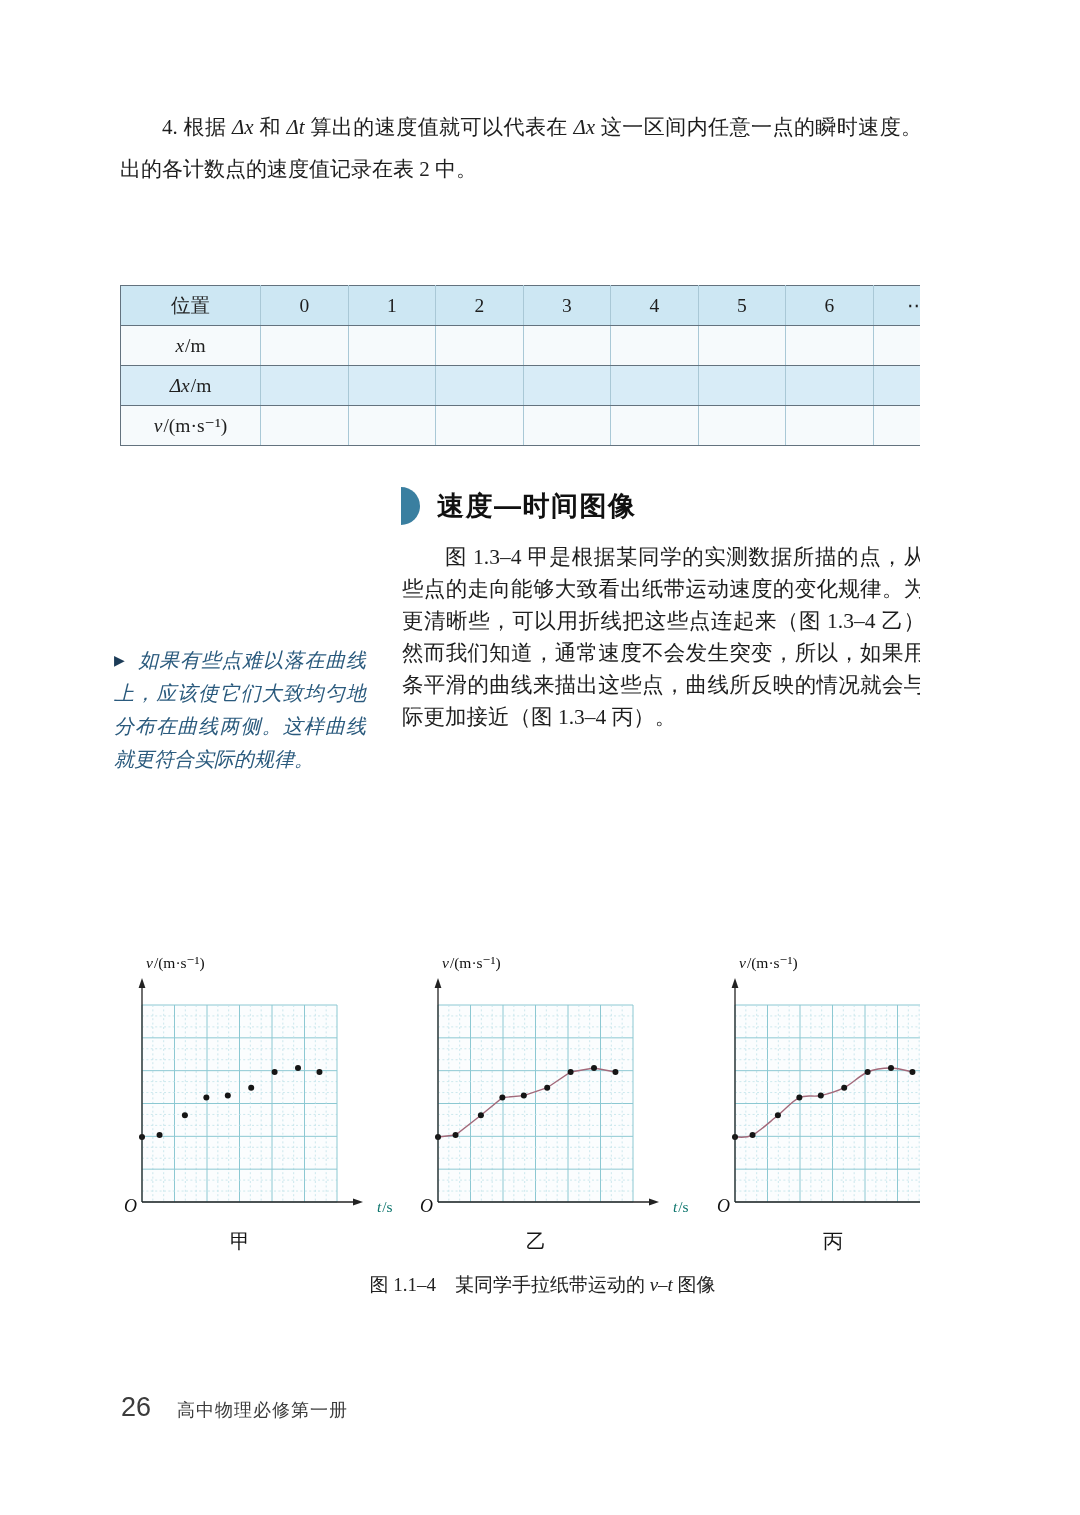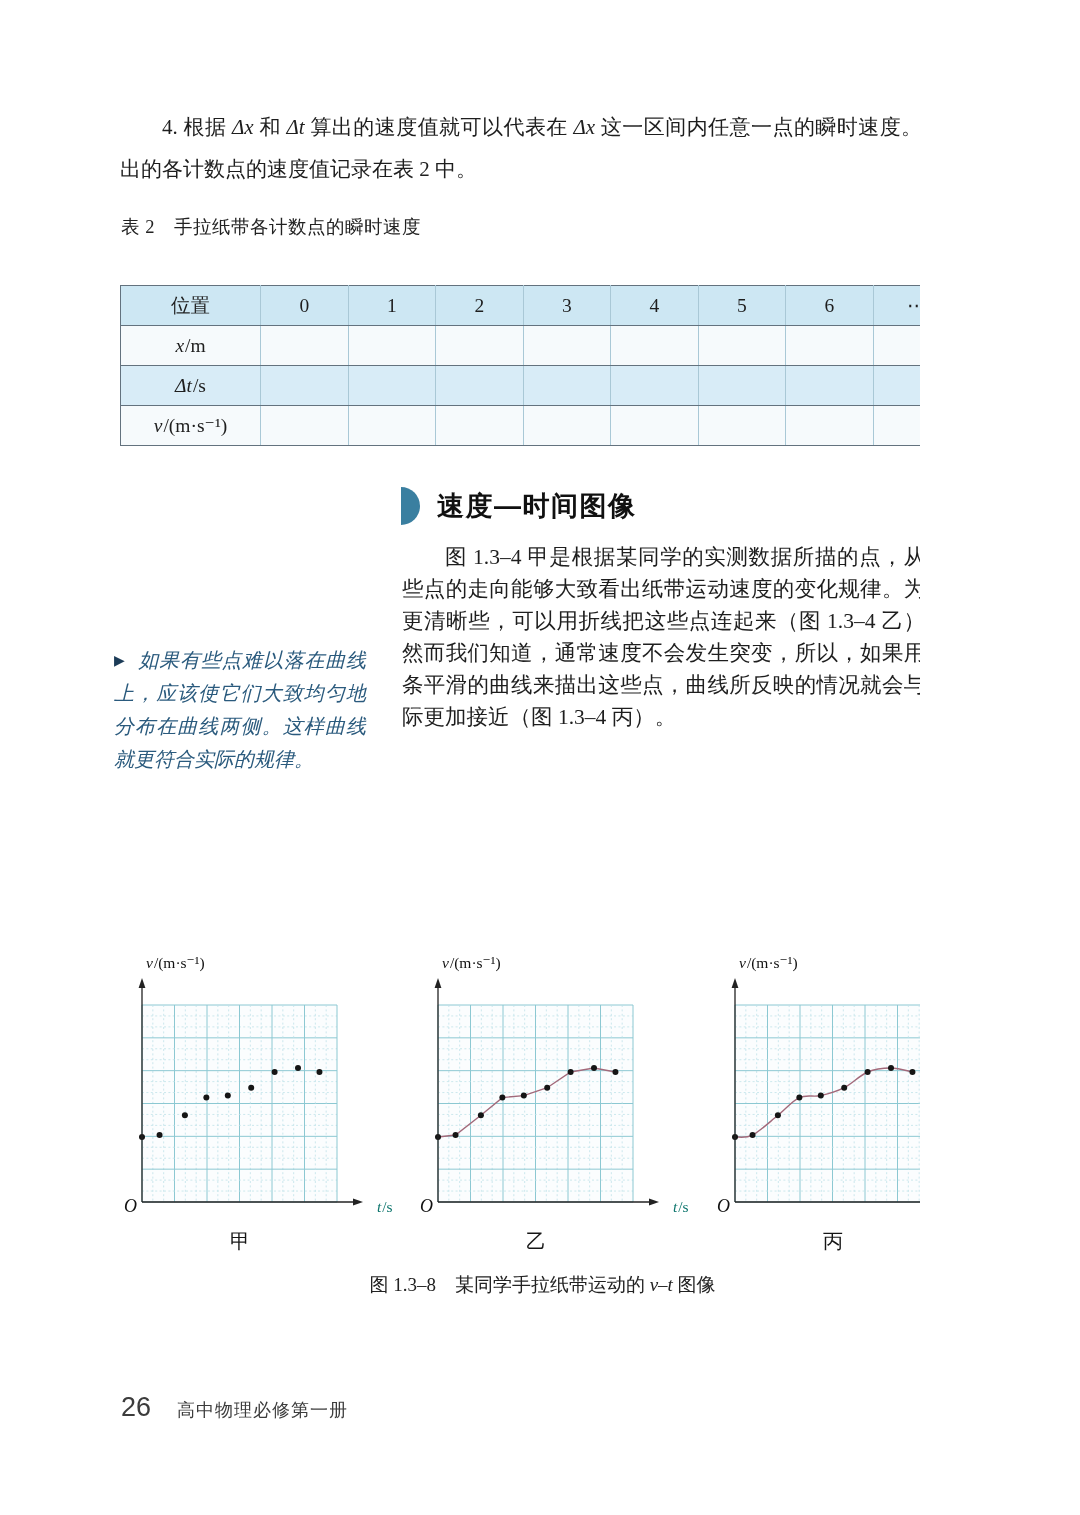--- a/index.html
+++ b/index.html
@@ -55,21 +55,20 @@
   .footer .num{font-size:27px;margin-right:26px;}
   .footer .title{font-size:18px;letter-spacing:1px;text-align:center;}
 </style>
 </head>
 <body>
 
 <div class="page">
 
   <div class="p-top"><span>4. 根据 </span><span class="sg-i">Δx</span><span> 和 </span><span class="sg-i">Δt</span><span> 算出的速度值就可以代表在 </span><span class="sg-i">Δx</span><span> 这一区间内任意一点的瞬时速度。将算出的各计数点的速度值记录在表 2 中。</span></div>
 
-  <div class="table-caption">表 2　手拉纸带各计数点的瞬时速度</div>
 
   <table class="t2">
     <colgroup>
         <col class="c0">
       </colgroup>
     <thead>
         <tr>
           <th>位置</th>
           <th>0</th>
           <th>1</th>
@@ -87,21 +86,21 @@
           <td></td>
           <td></td>
           <td></td>
           <td></td>
           <td></td>
           <td></td>
           <td></td>
           <td></td>
         </tr>
         <tr>
-          <th class="rowlab"><i>Δt</i><span>/s</span></th>
+          <th class="rowlab"><i>Δx</i><span>/m</span></th>
           <td></td>
           <td></td>
           <td></td>
           <td></td>
           <td></td>
           <td></td>
           <td></td>
           <td></td>
         </tr>
         <tr>
@@ -309,19 +308,19 @@
           <line x1="30" y1="252" x2="242" y2="252" stroke="#222222" stroke-width="1.3"></line>
           <polygon points="26.6,38 33.4,38 30,28" fill="#222222"></polygon>
           <polygon points="241,248.6 241,255.4 251,252" fill="#222222"></polygon>
         </svg></div>
     <span class="ylab"><i>v</i><span>/(m·s⁻¹)</span></span>
     <span class="origin">O</span>
     <span class="xlab"><i>t</i><span>/s</span></span>
     <div class="chart-caption">丙</div>
   </div>
 
-  <div class="fig-caption"><span>图 1.3–8　某同学手拉纸带运动的 </span><span class="sg-i">v–t</span><span> 图像</span></div>
+  <div class="fig-caption"><span>图 1.1–4　某同学手拉纸带运动的 </span><span class="sg-i">v–t</span><span> 图像</span></div>
 
   <div class="footer">
     <span class="num">26</span><span class="title">高中物理必修第一册</span>
   </div>
 
 </div>
 
 </body></html>

